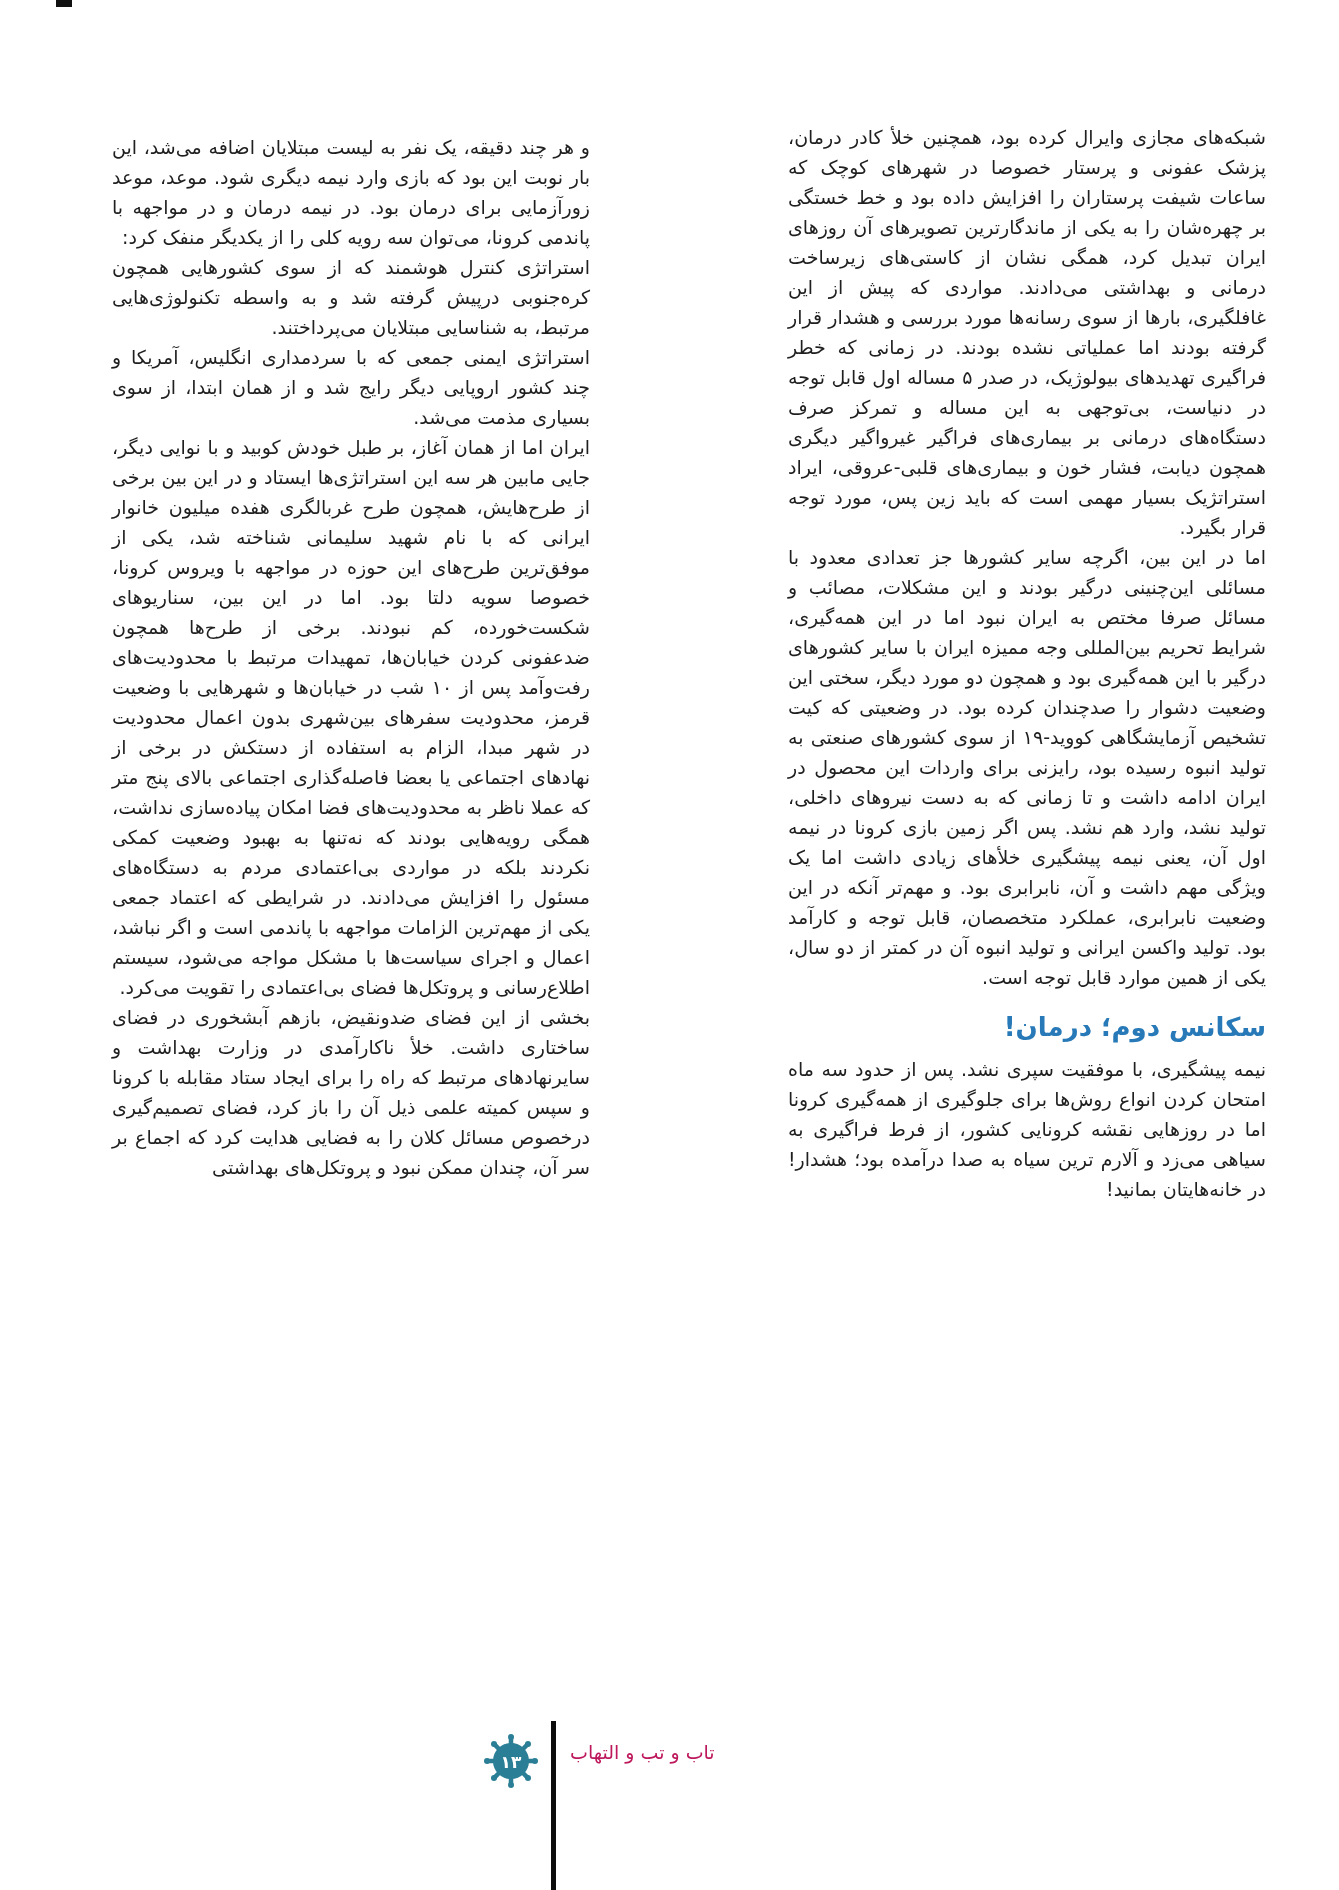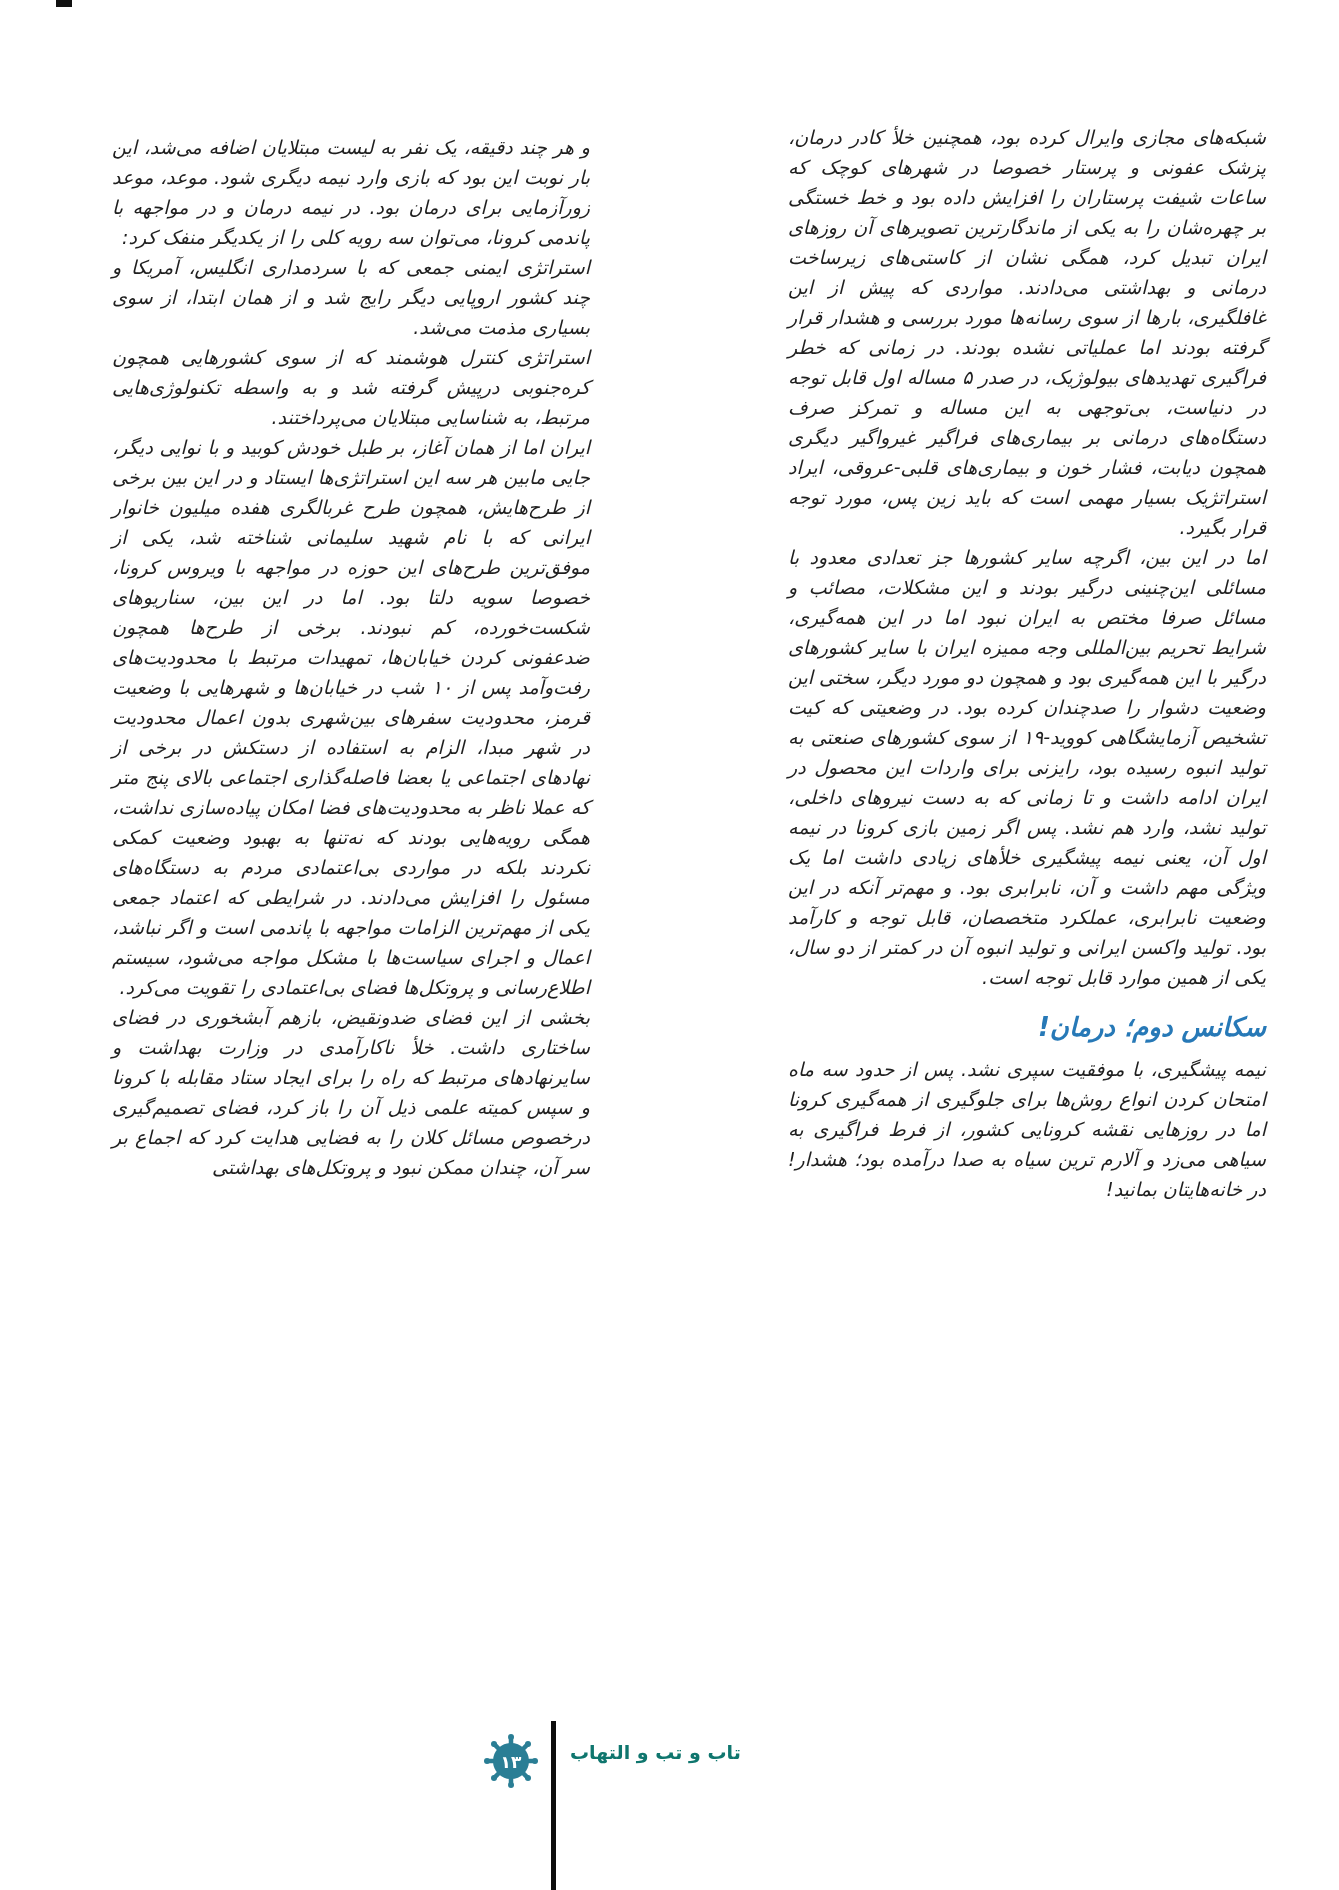--- a/index.html
+++ b/index.html
@@ -21,21 +21,20 @@
     background: #111;
   }
   .col {
     position: absolute;
     width: 478px;
     direction: rtl;
     text-align: justify;
     font-size: 19px;
     line-height: 30px;
     color: #1f1f1f;
-    font-style: italic;
   }
   .col-right { left: 788px; top: 122px; }
   .col-left  { left: 112px; top: 132px; }
   .col p { margin: 0; }
   .section-heading {
     color: #2779b7;
     font-weight: bold;
     font-size: 26px;
     line-height: 30px;
     margin: 20px 0 12px 0;
@@ -49,46 +48,46 @@
   .footer-divider {
     position: absolute;
     left: 551px; top: 1721px;
     width: 5px; height: 169px;
     background: #0d0d0d;
   }
   .footer-title {
     position: absolute;
     left: 570px; top: 1740px;
     direction: rtl;
-    font-weight: bold;
+    font-weight: normal;
     font-size: 19px;
     line-height: 24px;
     white-space: nowrap;
-    color: #0f766e;
+    color: #be185d;
     text-align: right;
   }
 </style>
 </head>
 <body>
 
 <div class="page">
 
   <div class="print-mark"></div>
 
   <div class="col col-right">
     <p>شبکه‌های مجازی وایرال کرده بود، همچنین خلأ کادر درمان، پزشک عفونی و پرستار خصوصا در شهرهای کوچک که ساعات شیفت پرستاران را افزایش داده بود و خط خستگی بر چهره‌شان را به یکی از ماندگارترین تصویرهای آن روزهای ایران تبدیل کرد، همگی نشان از کاستی‌های زیرساخت درمانی و بهداشتی می‌دادند. مواردی که پیش از این غافلگیری، بارها از سوی رسانه‌ها مورد بررسی و هشدار قرار گرفته بودند اما عملیاتی نشده بودند. در زمانی که خطر فراگیری تهدیدهای بیولوژیک، در صدر ۵ مساله اول قابل توجه در دنیاست، بی‌توجهی به این مساله و تمرکز صرف دستگاه‌های درمانی بر بیماری‌های فراگیر غیرواگیر دیگری همچون دیابت، فشار خون و بیماری‌های قلبی-عروقی، ایراد استراتژیک بسیار مهمی است که باید زین پس، مورد توجه قرار بگیرد.</p>
     <p>اما در این بین، اگرچه سایر کشورها جز تعدادی معدود با مسائلی این‌چنینی درگیر بودند و این مشکلات، مصائب و مسائل صرفا مختص به ایران نبود اما در این همه‌گیری، شرایط تحریم بین‌المللی وجه ممیزه ایران با سایر کشورهای درگیر با این همه‌گیری بود و همچون دو مورد دیگر، سختی این وضعیت دشوار را صدچندان کرده بود. در وضعیتی که کیت تشخیص آزمایشگاهی کووید-۱۹ از سوی کشورهای صنعتی به تولید انبوه رسیده بود، رایزنی برای واردات این محصول در ایران ادامه داشت و تا زمانی که به دست نیروهای داخلی، تولید نشد، وارد هم نشد. پس اگر زمین بازی کرونا در نیمه اول آن، یعنی نیمه پیشگیری خلأهای زیادی داشت اما یک ویژگی مهم داشت و آن، نابرابری بود. و مهم‌تر آنکه در این وضعیت نابرابری، عملکرد متخصصان، قابل توجه و کارآمد بود. تولید واکسن ایرانی و تولید انبوه آن در کمتر از دو سال، یکی از همین موارد قابل توجه است.</p>
     <h2 class="section-heading">سکانس دوم؛ درمان!</h2>
     <p>نیمه پیشگیری، با موفقیت سپری نشد. پس از حدود سه ماه امتحان کردن انواع روش‌ها برای جلوگیری از همه‌گیری کرونا اما در روزهایی نقشه کرونایی کشور، از فرط فراگیری به سیاهی می‌زد و آلارم ترین سیاه به صدا درآمده بود؛ هشدار! در خانه‌هایتان بمانید!</p>
   </div>
 
   <div class="col col-left">
     <p>و هر چند دقیقه، یک نفر به لیست مبتلایان اضافه می‌شد، این بار نوبت این بود که بازی وارد نیمه دیگری شود. موعد، موعد زورآزمایی برای درمان بود. در نیمه درمان و در مواجهه با پاندمی کرونا، می‌توان سه رویه کلی را از یکدیگر منفک کرد:</p>
+    <p>استراتژی کنترل هوشمند که از سوی کشورهایی همچون کره‌جنوبی درپیش گرفته شد و به واسطه تکنولوژی‌هایی مرتبط، به شناسایی مبتلایان می‌پرداختند.</p>
     <p>استراتژی ایمنی جمعی که با سردمداری انگلیس، آمریکا و چند کشور اروپایی دیگر رایج شد و از همان ابتدا، از سوی بسیاری مذمت می‌شد.</p>
-    <p>استراتژی کنترل هوشمند که از سوی کشورهایی همچون کره‌جنوبی درپیش گرفته شد و به واسطه تکنولوژی‌هایی مرتبط، به شناسایی مبتلایان می‌پرداختند.</p>
     <p>ایران اما از همان آغاز، بر طبل خودش کوبید و با نوایی دیگر، جایی مابین هر سه این استراتژی‌ها ایستاد و در این بین برخی از طرح‌هایش، همچون طرح غربالگری هفده میلیون خانوار ایرانی که با نام شهید سلیمانی شناخته شد، یکی از موفق‌ترین طرح‌های این حوزه در مواجهه با ویروس کرونا، خصوصا سویه دلتا بود. اما در این بین، سناریوهای شکست‌خورده، کم نبودند. برخی از طرح‌ها همچون ضدعفونی کردن خیابان‌ها، تمهیدات مرتبط با محدودیت‌های رفت‌وآمد پس از ۱۰ شب در خیابان‌ها و شهرهایی با وضعیت قرمز، محدودیت سفرهای بین‌شهری بدون اعمال محدودیت در شهر مبدا، الزام به استفاده از دستکش در برخی از نهادهای اجتماعی یا بعضا فاصله‌گذاری اجتماعی بالای پنج متر که عملا ناظر به محدودیت‌های فضا امکان پیاده‌سازی نداشت، همگی رویه‌هایی بودند که نه‌تنها به بهبود وضعیت کمکی نکردند بلکه در مواردی بی‌اعتمادی مردم به دستگاه‌های مسئول را افزایش می‌دادند. در شرایطی که اعتماد جمعی یکی از مهم‌ترین الزامات مواجهه با پاندمی است و اگر نباشد، اعمال و اجرای سیاست‌ها با مشکل مواجه می‌شود، سیستم اطلاع‌رسانی و پروتکل‌ها فضای بی‌اعتمادی را تقویت می‌کرد.</p>
     <p>بخشی از این فضای ضدونقیض، بازهم آبشخوری در فضای ساختاری داشت. خلأ ناکارآمدی در وزارت بهداشت و سایرنهادهای مرتبط که راه را برای ایجاد ستاد مقابله با کرونا و سپس کمیته علمی ذیل آن را باز کرد، فضای تصمیم‌گیری درخصوص مسائل کلان را به فضایی هدایت کرد که اجماع بر سر آن، چندان ممکن نبود و پروتکل‌های بهداشتی</p>
   </div>
 
   <svg class="footer-icon" viewBox="0 0 58 58" xmlns="http://www.w3.org/2000/svg">
     <g stroke="#2a7e95" stroke-width="4.5" stroke-linecap="round">
       <line x1="46" y1="29" x2="52" y2="29"></line>
       <line x1="41" y1="41" x2="45.3" y2="45.3"></line>
       <line x1="29" y1="46" x2="29" y2="52"></line>
       <line x1="17" y1="41" x2="12.7" y2="45.3"></line>

